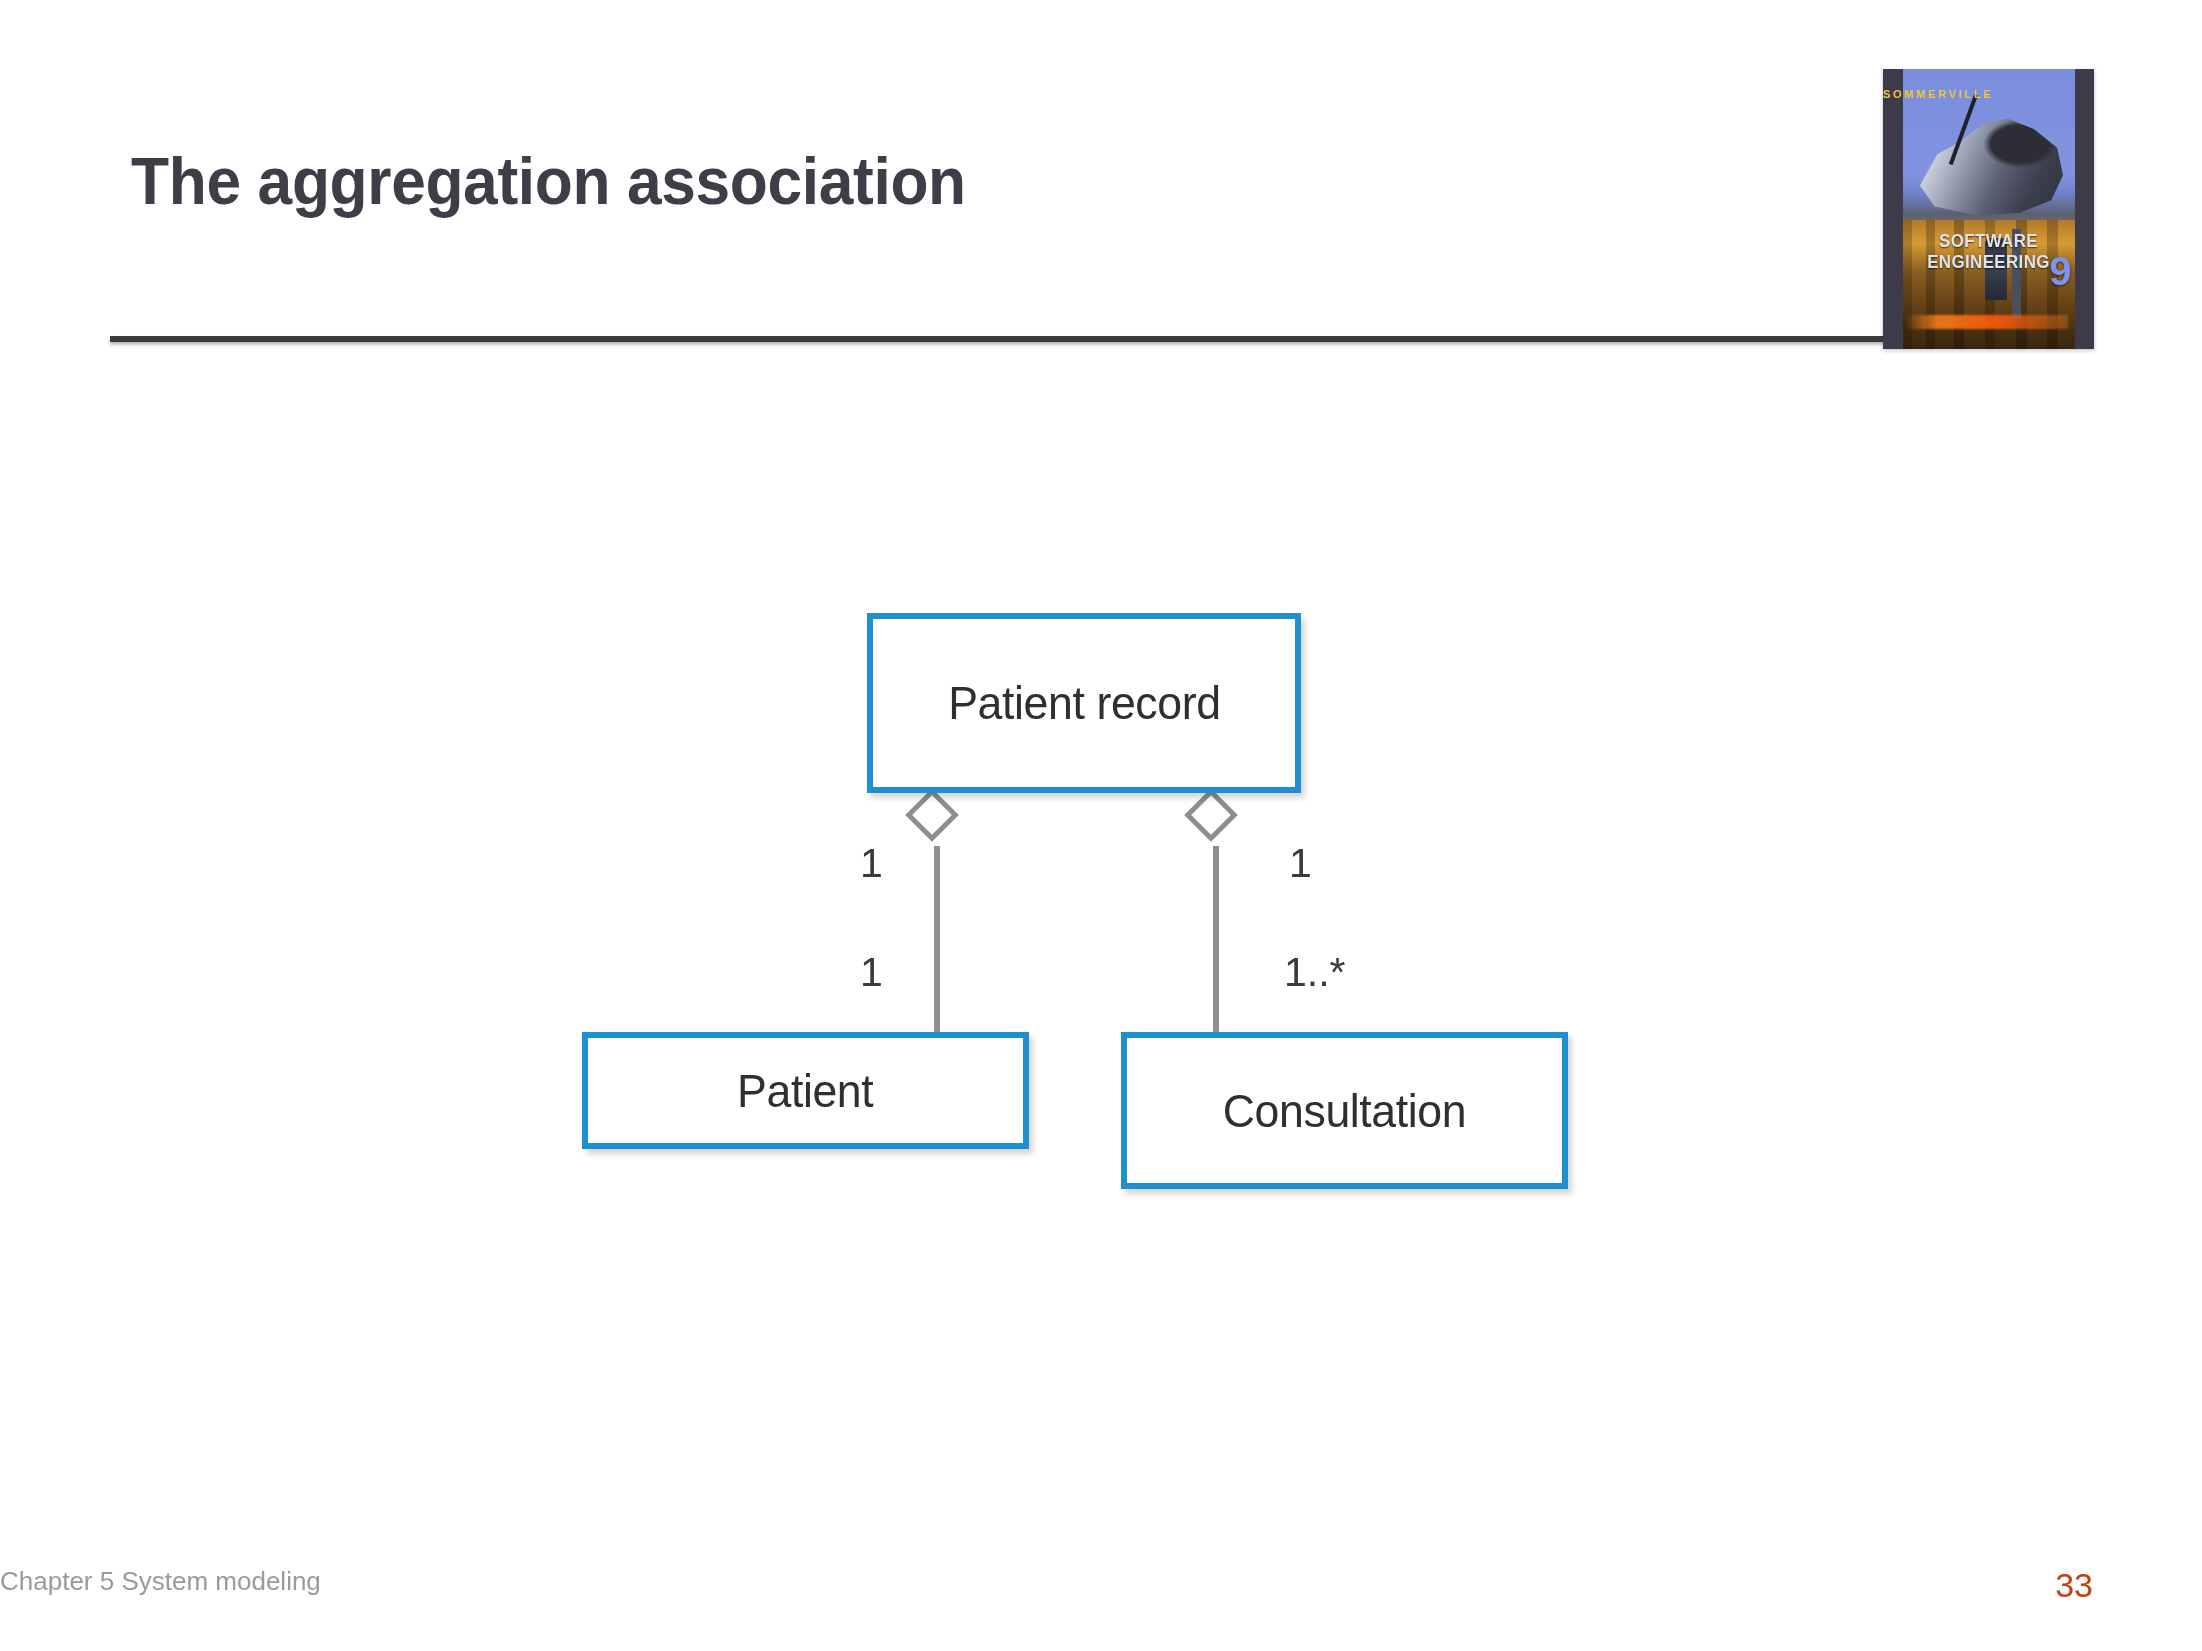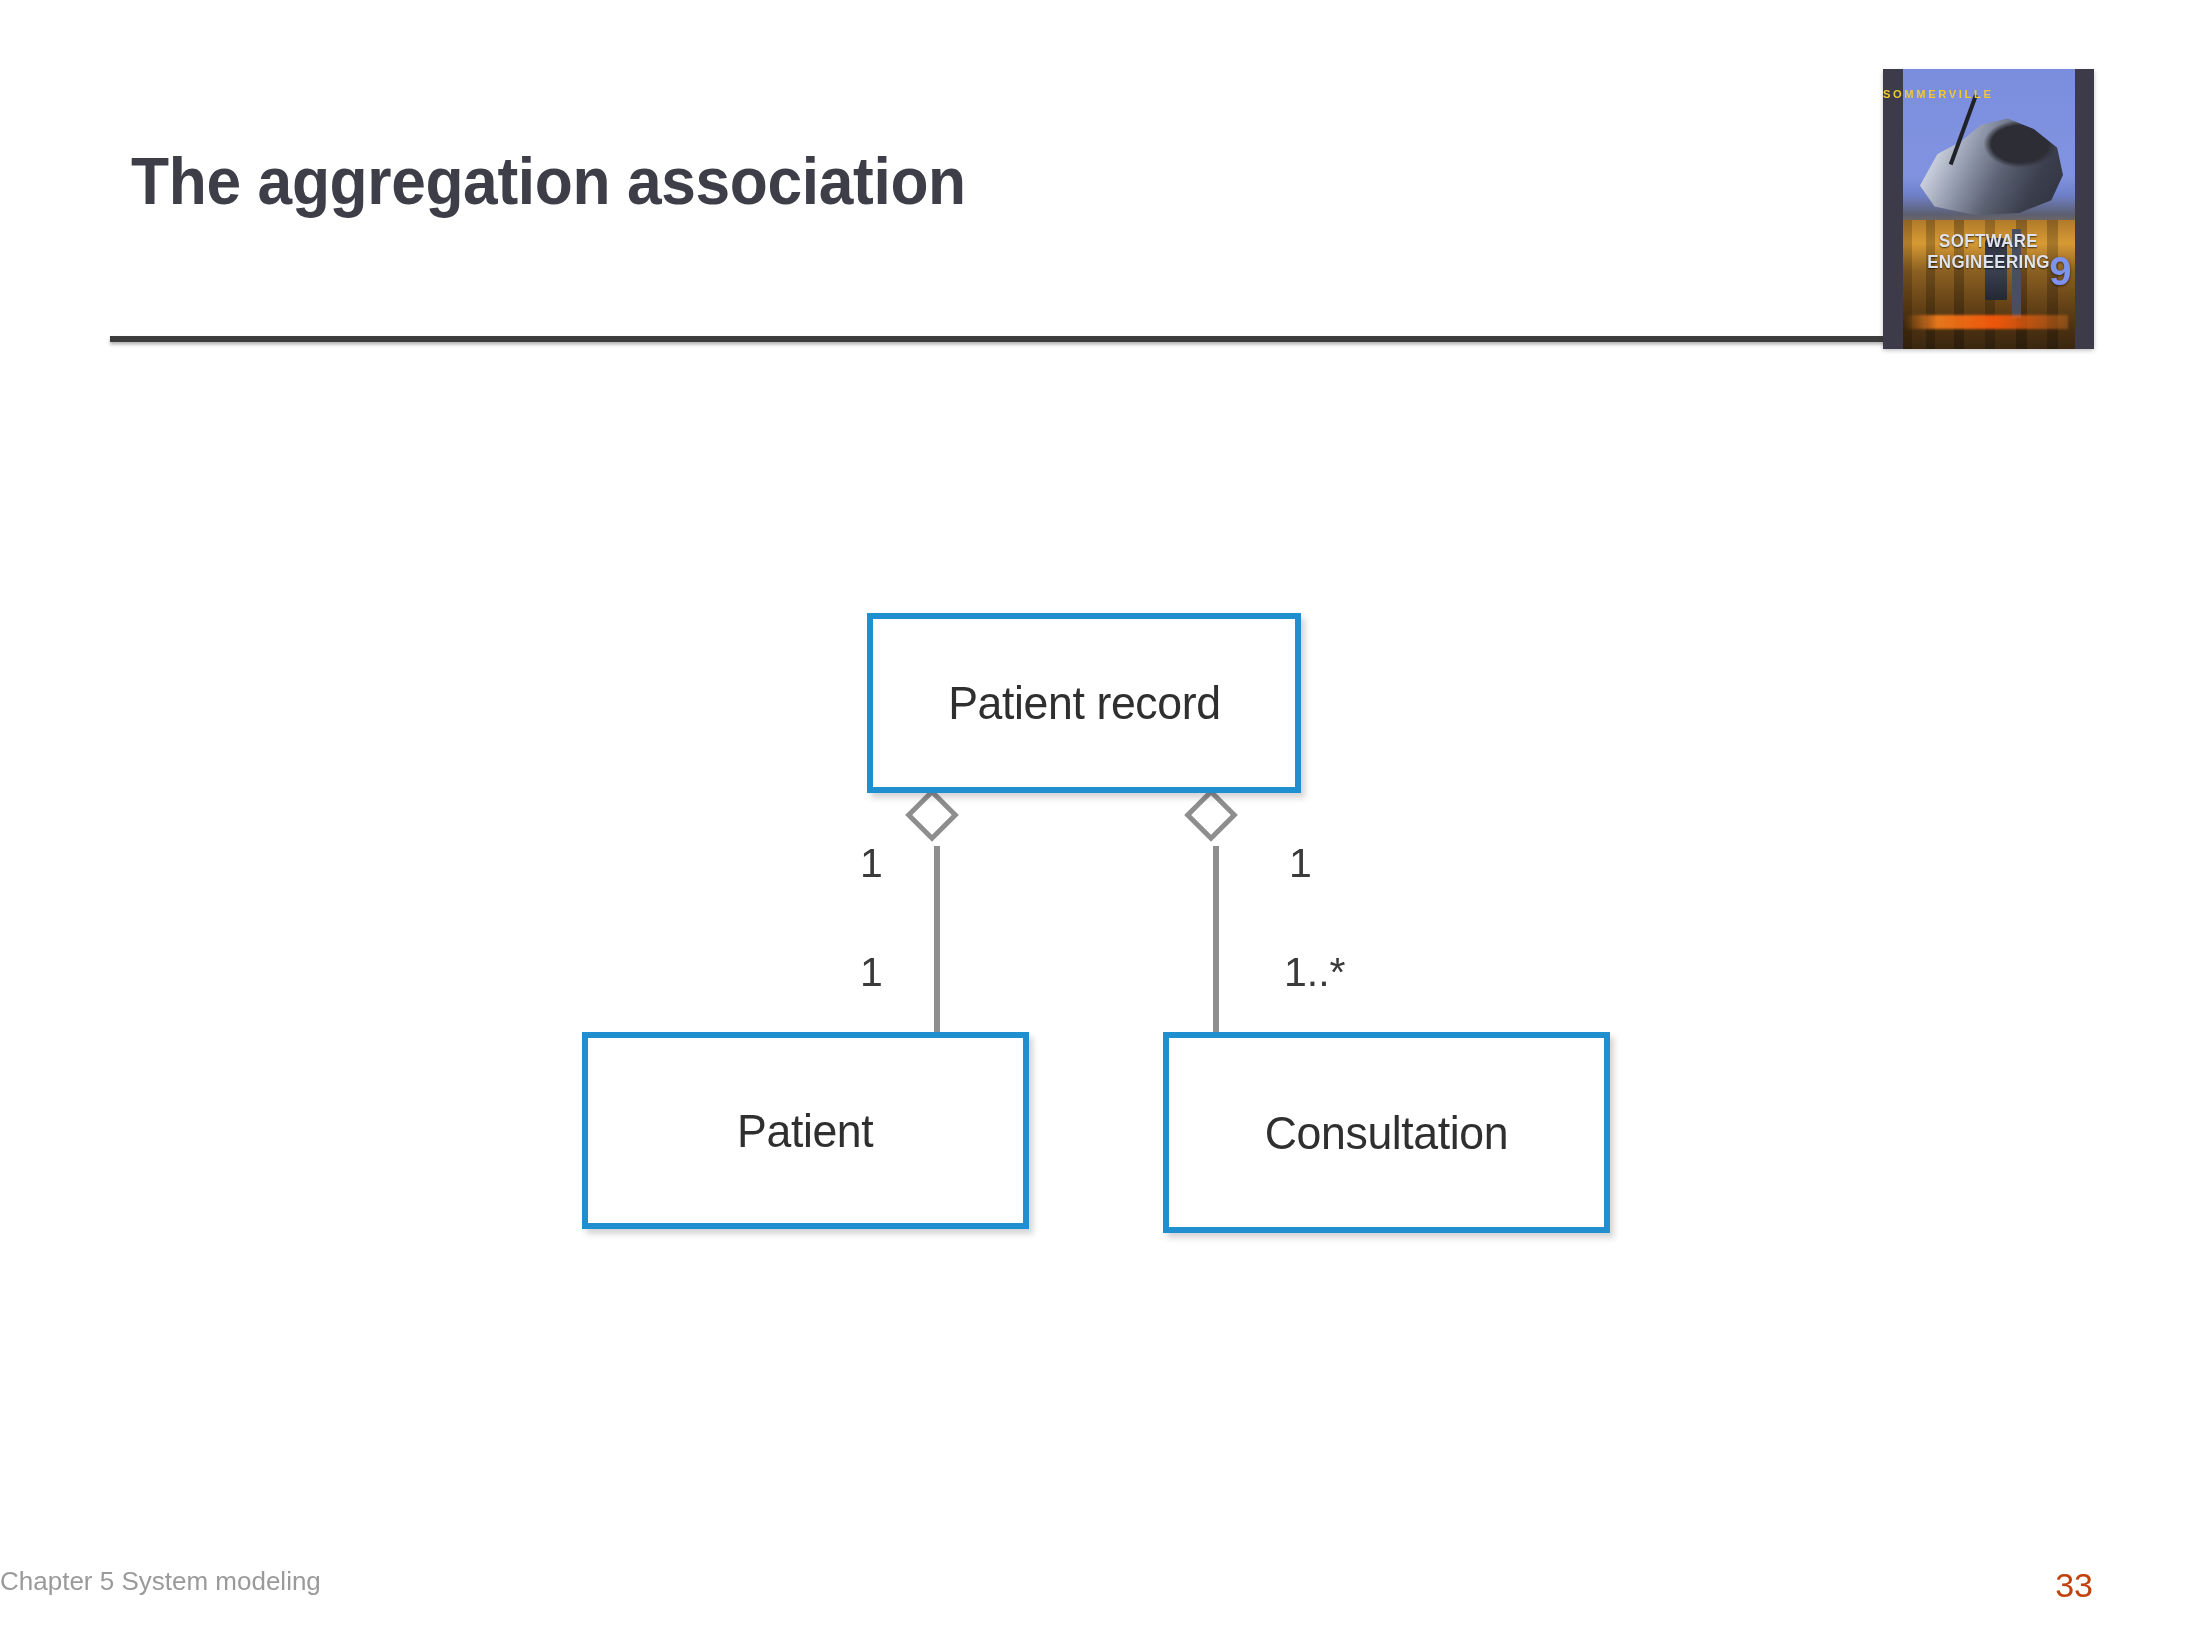--- a/index.html
+++ b/index.html
@@ -183,22 +183,22 @@
   }
   .uml-box span {
     font-family: "Liberation Sans", sans-serif;
     font-size: 46px;
     color: #2f2f2f;
     letter-spacing: -0.4px;
     transform: scaleX(0.97);
     white-space: nowrap;
   }
   #box-patient-record { left: 867px; top: 613px;  width: 434px; height: 180px; }
-  #box-patient        { left: 582px;  top: 1032px; width: 447px; height: 197px; }
-  #box-consultation   { left: 1163px; top: 1032px; width: 447px; height: 201px; }
+  #box-patient        { left: 582px;  top: 1032px; width: 447px; height: 117px; }
+  #box-consultation   { left: 1121px; top: 1032px; width: 447px; height: 157px; }
 
   
   .conn {
     position: absolute;
     width: 6px;
     background: #8e8e8e;
   }
   #conn-left  { left: 934px; top: 846px;  height: 188px; }
   #conn-right { left: 1213px; top: 846px;  height: 188px; }
 

